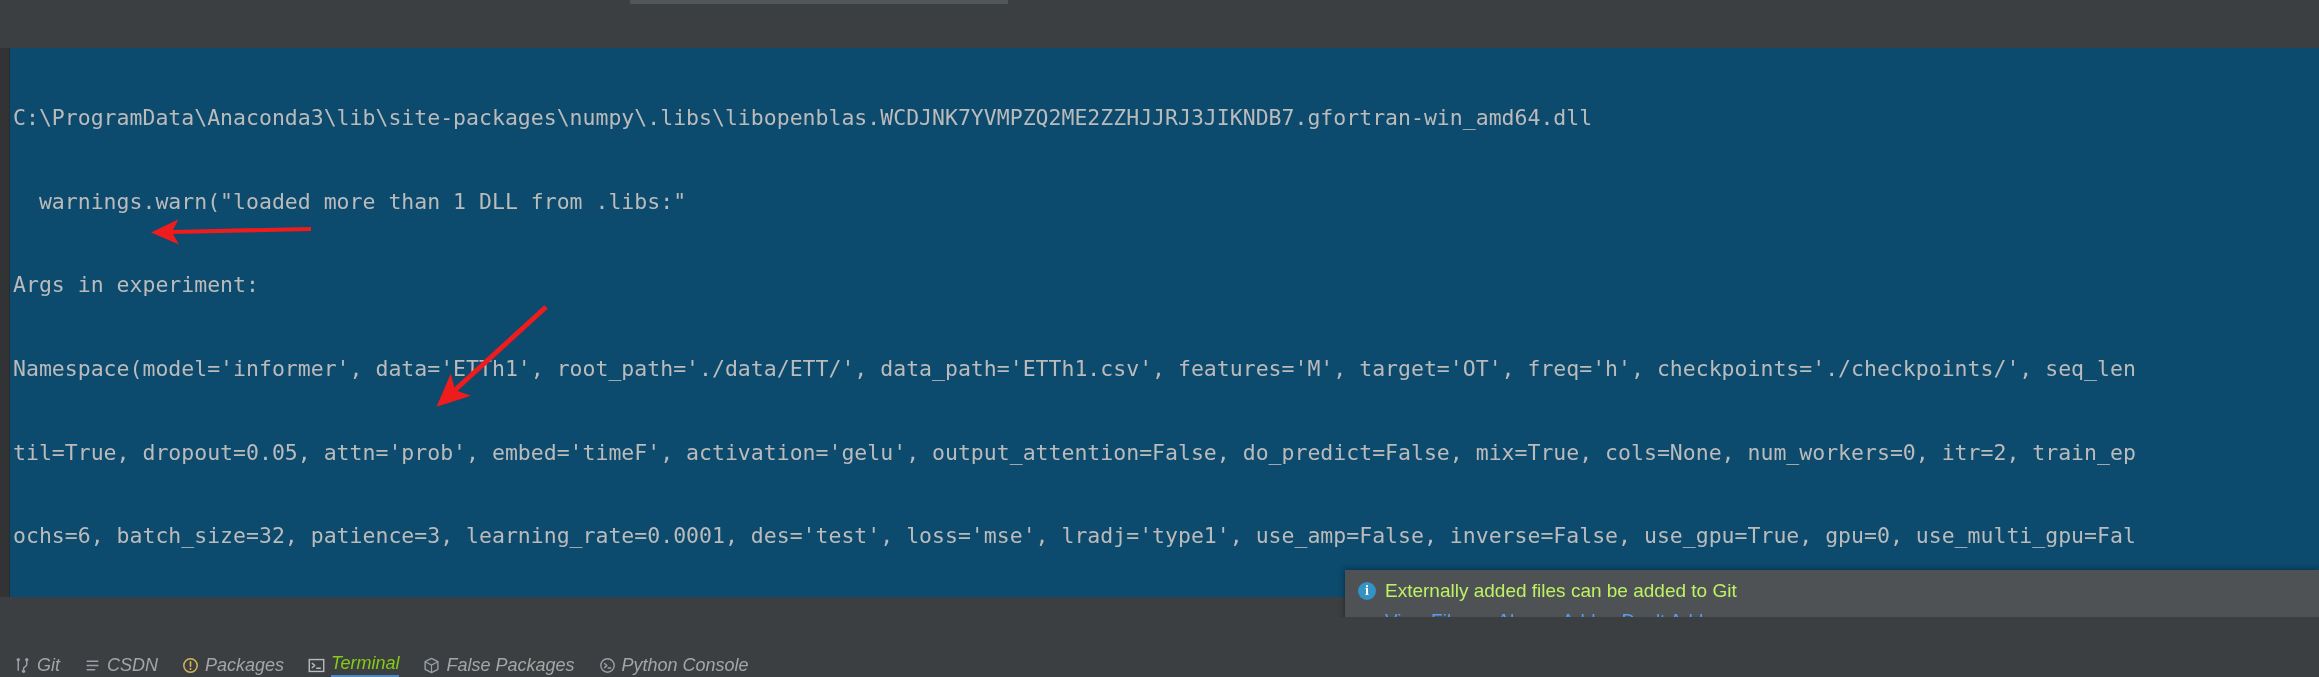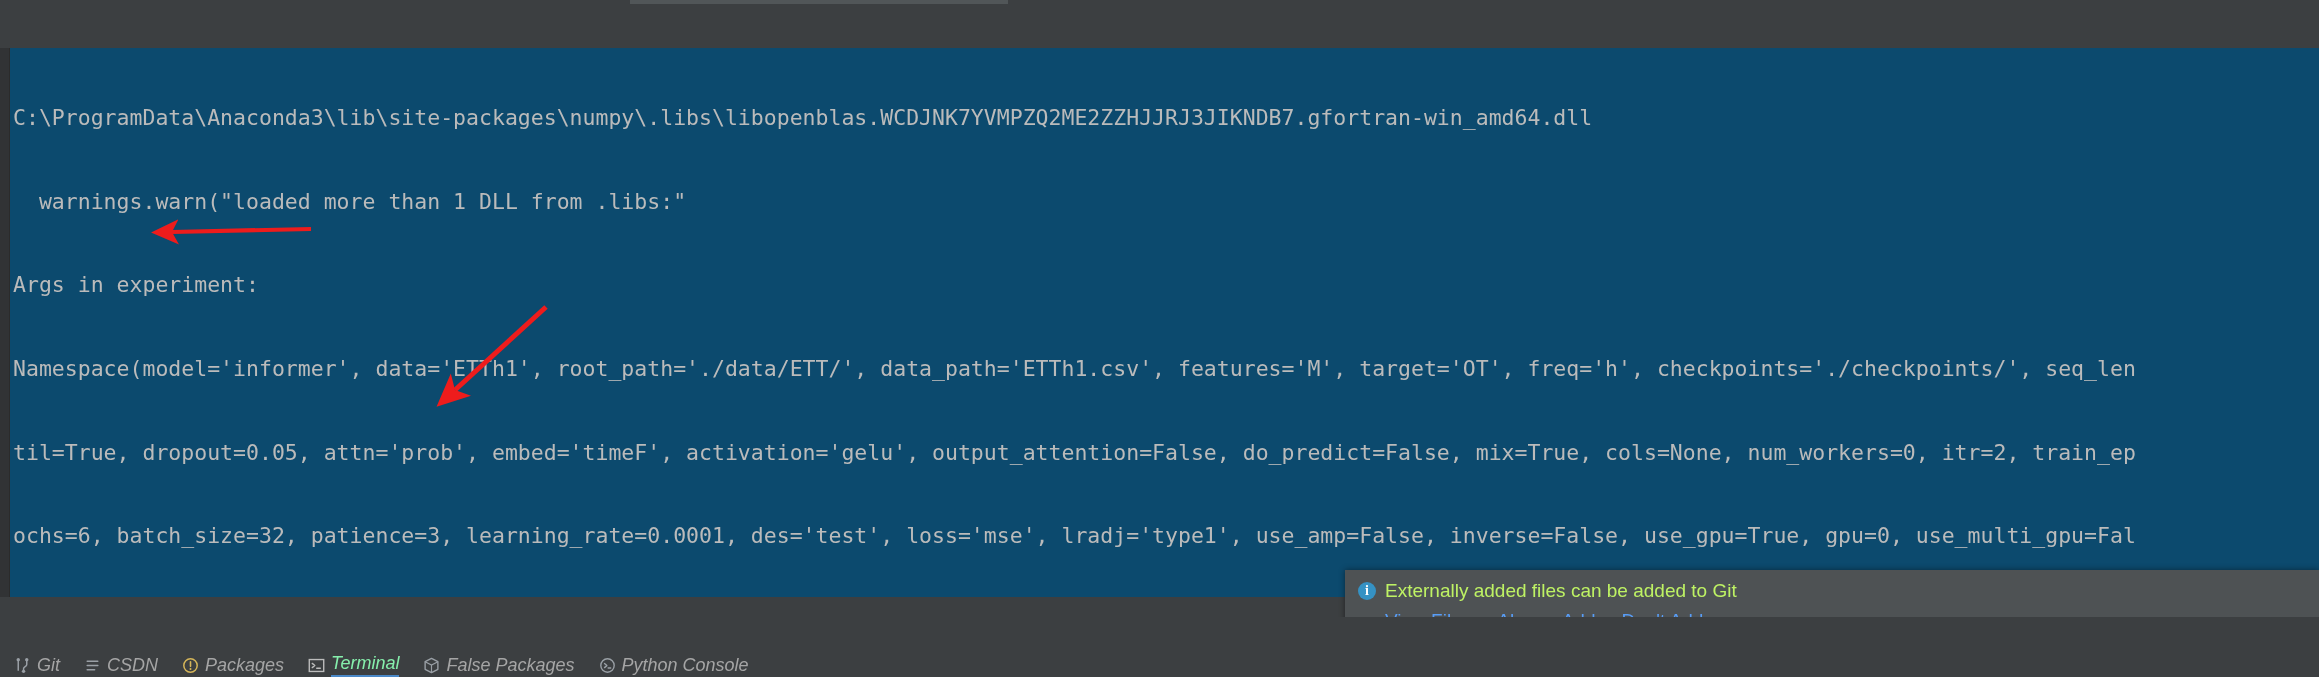--- a/index.html
+++ b/index.html
@@ -153,21 +153,21 @@
     color: #a5a5a5;
     white-space: nowrap;
   }
   .sb-item {
     display: flex;
     align-items: center;
     gap: 6px;
     cursor: pointer;
   }
   .sb-item.active {
-    color: #86efac;
+    color: #84cc16;
   }
   .sb-item.active .sb-label {
     border-bottom: 2px solid #4a88c7;
     padding-bottom: 1px;
   }
   .sb-icon {
     width: 17px;
     height: 17px;
     flex: 0 0 auto;
     display: inline-block;

